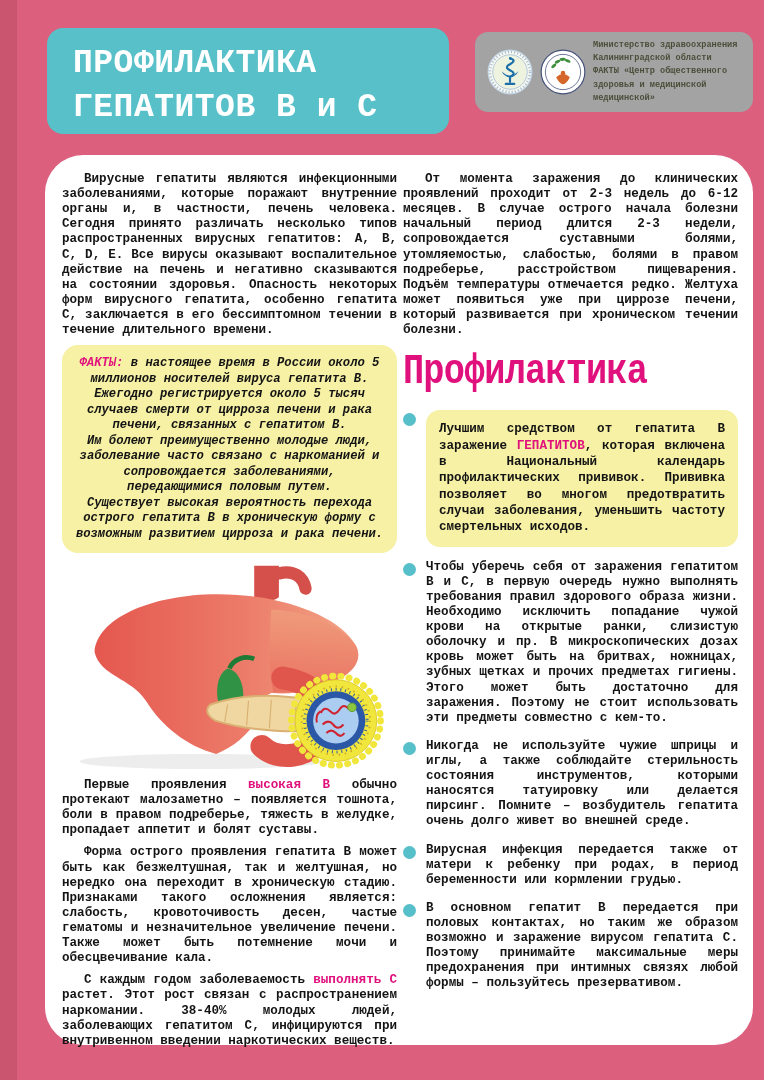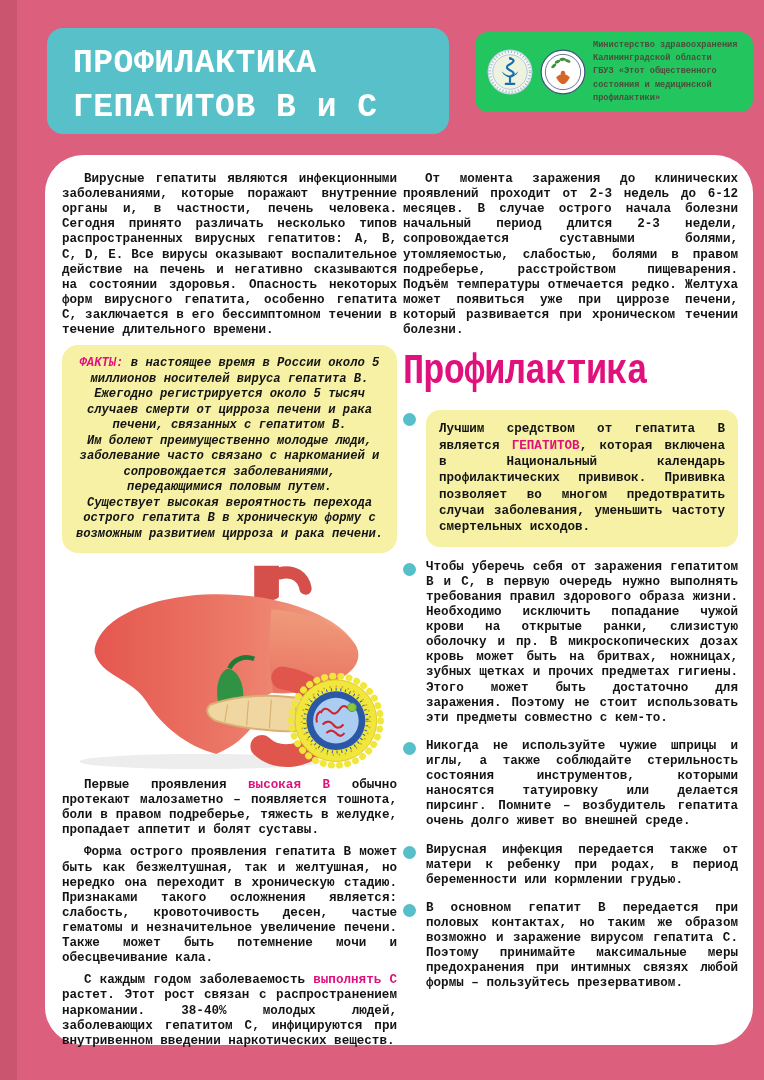--- a/index.html
+++ b/index.html
@@ -11,21 +11,21 @@
   }
   
   .title-box {
     position:absolute; left:30px; top:28px; width:402px; height:106px;
     background:#58c0c9; border-radius:16px; box-sizing:border-box;
     color:#ffffff; font-weight:700; font-size:33px; line-height:1.32;
     padding:14px 0 0 26px; letter-spacing:0.5px;
   }
   .org-box {
     position:absolute; left:458px; top:32px; width:278px; height:80px;
-    background:#22c55e; border-radius:13px; box-sizing:border-box;
+    background:#a3a3a3; border-radius:13px; box-sizing:border-box;
     display:flex; align-items:center; gap:7px; padding:0 8px 0 12px;
   }
   .org-logo { flex:0 0 46px; width:46px; height:46px; }
   .org-text { font-size:8.6px; font-weight:700; color:#4a4f3a; line-height:1.55; }
   
   .panel {
     position:absolute; left:28px; top:155px; width:708px; height:890px;
     background:#ffffff; border-radius:38px; box-sizing:border-box;
     padding:17px 15px 12px 17px; display:flex; gap:6px;
   }
@@ -95,22 +95,22 @@
       <ellipse cx="18" cy="22" rx="4" ry="2" fill="#3f8f3f" transform="rotate(-40 18 22)"></ellipse>
       <ellipse cx="23" cy="16.5" rx="4" ry="2" fill="#3f8f3f" transform="rotate(-25 23 16.5)"></ellipse>
       <ellipse cx="29.5" cy="13.5" rx="4" ry="2" fill="#3f8f3f" transform="rotate(-5 29.5 13.5)"></ellipse>
       <ellipse cx="36" cy="15.5" rx="4" ry="2" fill="#3f8f3f" transform="rotate(20 36 15.5)"></ellipse>
       <path d="M21,37 q9,-9 18,0 q-4.5,9 -9,9 q-4.5,0 -9,-9 Z" fill="#d4662a"></path>
       <circle cx="30" cy="31.5" r="3" fill="#d4662a"></circle>
     </svg>
     <div class="org-text">
       <div>Министерство здравоохранения</div>
       <div>Калининградской области</div>
-      <div>ГБУЗ «Этот общественного</div>
-      <div>состояния и медицинской профилактики»</div>
+      <div>ФАКТЫ «Центр общественного</div>
+      <div>здоровья и медицинской медицинской»</div>
     </div>
   </div>
 
   <main class="panel">
 
     <section class="col">
       <p class="body indent">Вирусные гепатиты являются инфекционными заболеваниями, которые поражают внутренние органы и, в частности, печень человека. Сегодня принято различать несколько типов распространенных вирусных гепатитов: А, В, С, D, Е. Все вирусы оказывают воспалительное действие на печень и негативно сказываются на состоянии здоровья. Опасность некоторых форм вирусного гепатита, особенно гепатита С, заключается в его бессимптомном течении в течение длительного времени.</p>
 
       <div class="facts-box">
         <p><span class="magenta">ФАКТЫ:</span> <span>в настоящее время в России около 5 миллионов носителей вируса гепатита В. Ежегодно регистрируется около 5 тысяч случаев смерти от цирроза печени и рака печени, связанных с гепатитом В.</span></p>
@@ -170,21 +170,21 @@
       <p class="body indent"><span>С каждым годом заболеваемость </span><span class="magenta">выполнять С</span><span> растет. Этот рост связан с распространением наркомании. 38-40% молодых людей, заболевающих гепатитом С, инфицируются при внутривенном введении наркотических веществ.</span></p>
     </section>
 
     <section class="col">
       <p class="body indent">От момента заражения до клинических проявлений проходит от 2-3 недель до 6-12 месяцев. В случае острого начала болезни начальный период длится 2-3 недели, сопровождается суставными болями, утомляемостью, слабостью, болями в правом подреберье, расстройством пищеварения. Подъём температуры отмечается редко. Желтуха может появиться уже при циррозе печени, который развивается при хроническом течении болезни.</p>
 
       <div class="prevention-heading">Профилактика</div>
 
       <div class="bullet">
         <span class="dot"></span>
-        <div class="bullet-box"><span>Лучшим средством от гепатита В является </span><span class="magenta">ГЕПАТИТОВ</span><span>, которая включена в Национальный календарь профилактических прививок. Прививка позволяет во многом предотвратить случаи заболевания, уменьшить частоту смертельных исходов.</span></div>
+        <div class="bullet-box"><span>Лучшим средством от гепатита В заражение </span><span class="magenta">ГЕПАТИТОВ</span><span>, которая включена в Национальный календарь профилактических прививок. Прививка позволяет во многом предотвратить случаи заболевания, уменьшить частоту смертельных исходов.</span></div>
       </div>
 
       <div class="bullet">
         <span class="dot"></span>
         <p class="body">Чтобы уберечь себя от заражения гепатитом В и С, в первую очередь нужно выполнять требования правил здорового образа жизни. Необходимо исключить попадание чужой крови на открытые ранки, слизистую оболочку и пр. В микроскопических дозах кровь может быть на бритвах, ножницах, зубных щетках и прочих предметах гигиены. Этого может быть достаточно для заражения. Поэтому не стоит использовать эти предметы совместно с кем-то.</p>
       </div>
 
       <div class="bullet">
         <span class="dot"></span>
         <p class="body">Никогда не используйте чужие шприцы и иглы, а также соблюдайте стерильность состояния инструментов, которыми наносятся татуировку или делается пирсинг. Помните – возбудитель гепатита очень долго живет во внешней среде.</p>

